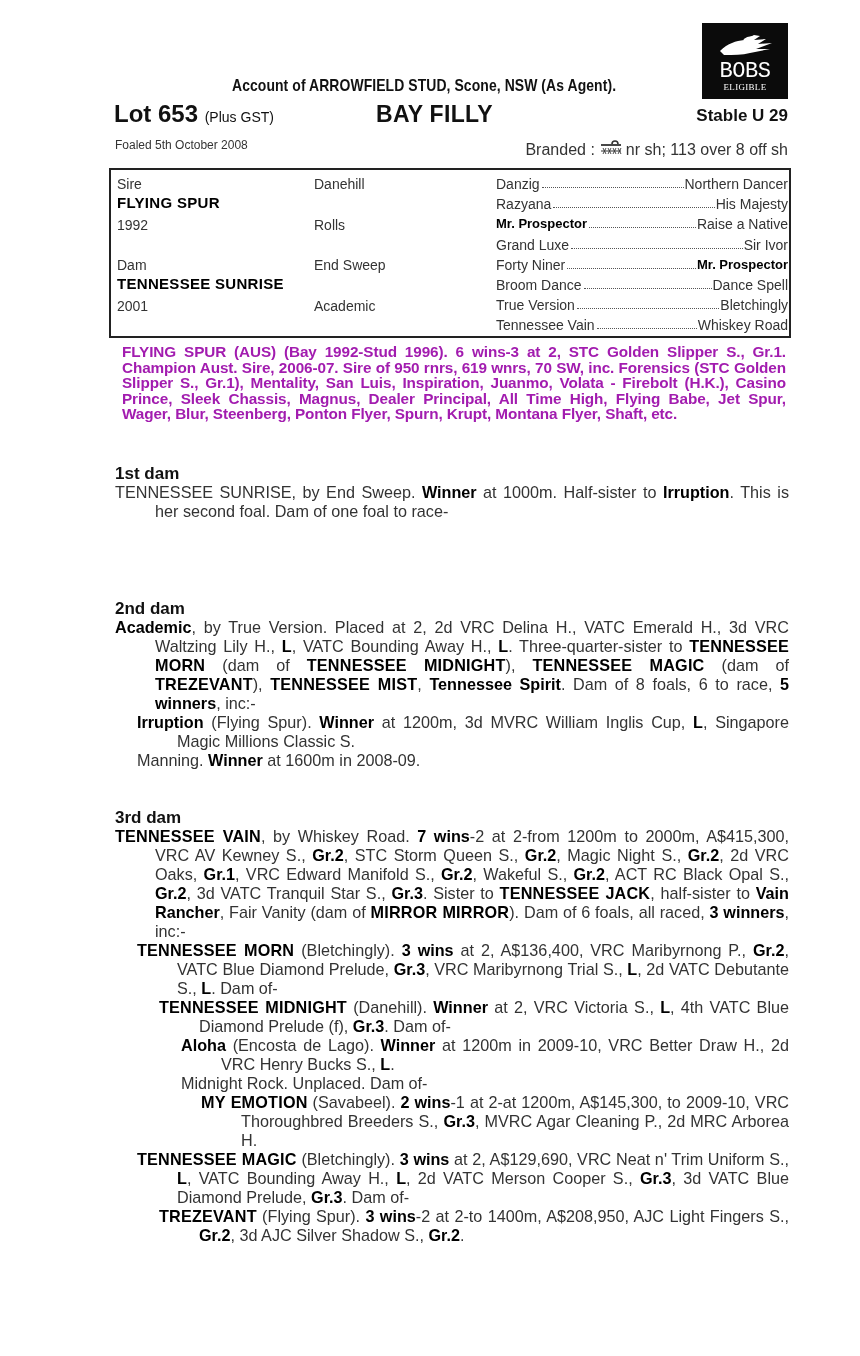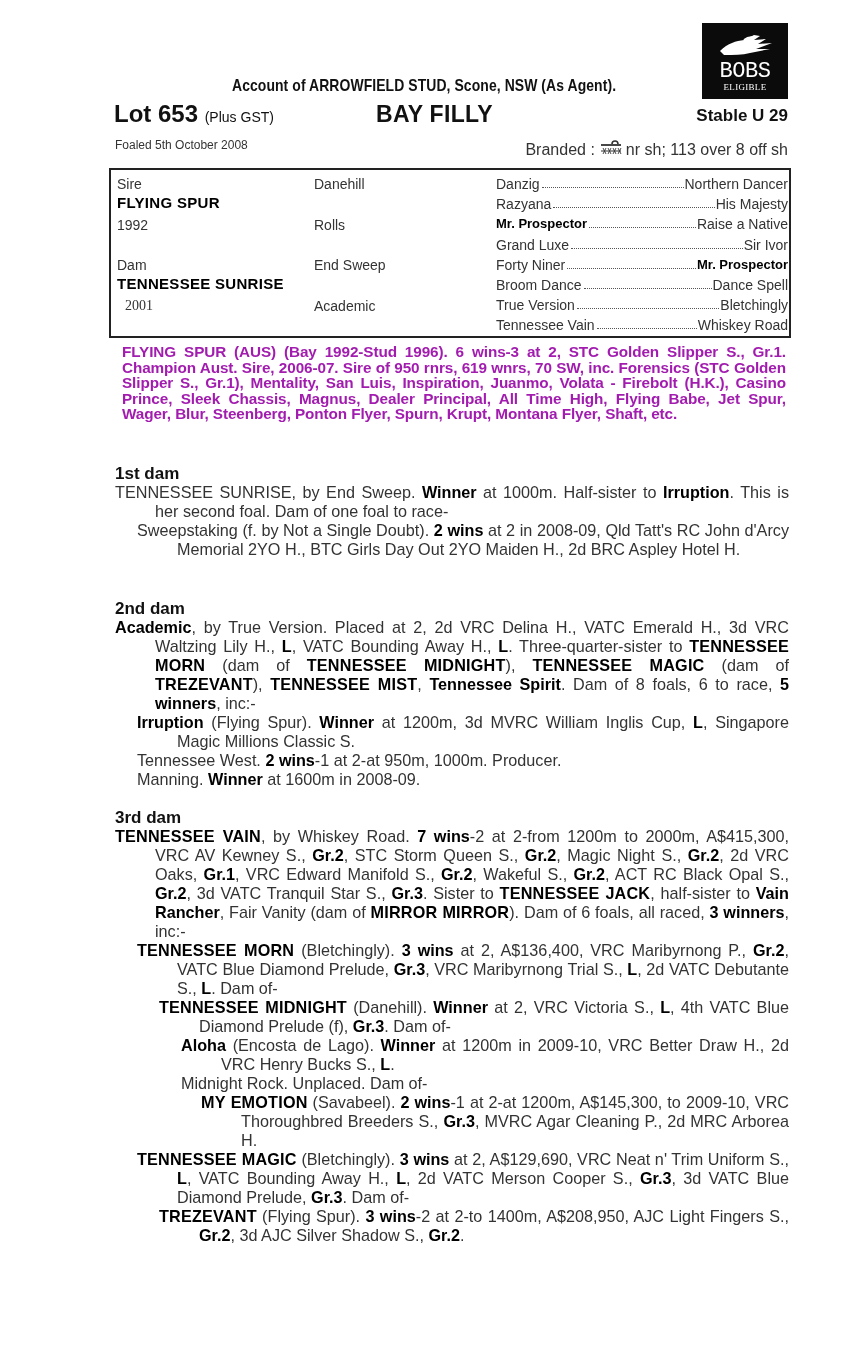--- a/index.html
+++ b/index.html
@@ -89,21 +89,21 @@
   </span>
   <span>nr sh; 113 over 8 off sh</span>
 </div>
 
 <div class="abs pedigree">
   <div class="ped-cell" style="left:6px;top:5px;">Sire</div>
   <div class="ped-cell bold" style="left:6px;top:24px;">FLYING SPUR</div>
   <div class="ped-cell" style="left:6px;top:46px;">1992</div>
   <div class="ped-cell" style="left:6px;top:86px;">Dam</div>
   <div class="ped-cell bold" style="left:6px;top:105px;">TENNESSEE SUNRISE</div>
-  <div class="ped-cell" style="left:14px;top:127px;font-family:Liberation Serif, serif;">2001</div>
+  <div class="ped-cell" style="left:6px;top:127px;">2001</div>
 
   <div class="ped-cell" style="left:203px;top:5px;">Danehill</div>
   <div class="ped-cell" style="left:203px;top:46px;">Rolls</div>
   <div class="ped-cell" style="left:203px;top:86px;">End Sweep</div>
   <div class="ped-cell" style="left:203px;top:127px;">Academic</div>
 
   <div id="ggp-container">
       <div class="ggp" style="top: 5px;">
         <span class="l">Danzig</span>
         <span class="dots"></span>
@@ -146,30 +146,28 @@
       </div>
     </div>
 </div>
 
 <div class="abs sire-para">FLYING SPUR (AUS) (Bay 1992-Stud 1996). 6 wins-3 at 2, STC Golden Slipper S., Gr.1. Champion Aust. Sire, 2006-07. Sire of 950 rnrs, 619 wnrs, 70 SW, inc. Forensics (STC Golden Slipper S., Gr.1), Mentality, San Luis, Inspiration, Juanmo, Volata - Firebolt (H.K.), Casino Prince, Sleek Chassis, Magnus, Dealer Principal, All Time High, Flying Babe, Jet Spur, Wager, Blur, Steenberg, Ponton Flyer, Spurn, Krupt, Montana Flyer, Shaft, etc.</div>
 
 <div class="abs section" style="top:464px;">
   <h3>1st dam</h3>
   <div class="entries">
       <p class="ind0">TENNESSEE SUNRISE, by End Sweep. <b>Winner</b> at 1000m. Half-sister to <b>Irruption</b>. This is her second foal. Dam of one foal to race-</p>
-      <p class="ind1">Sweepstaking (f. by Not a Single Doubt). <b>2 wins</b> at 2 in 2008-09, Qld Tatt's RC John d'Arcy Memorial 2YO H., BTC Girls Day Out 2YO Maiden H., 2d BRC Aspley Hotel H.</p>
     </div>
 </div>
 
 <div class="abs section" style="top:599px;">
   <h3>2nd dam</h3>
   <div class="entries">
       <p class="ind0"><b>Academic</b>, by True Version. Placed at 2, 2d VRC Delina H., VATC Emerald H., 3d VRC Waltzing Lily H., <b>L</b>, VATC Bounding Away H., <b>L</b>. Three-quarter-sister to <b class="caps">TENNESSEE MORN</b> (dam of <b class="caps">TENNESSEE MIDNIGHT</b>), <b class="caps">TENNESSEE MAGIC</b> (dam of <b class="caps">TREZEVANT</b>), <b class="caps">TENNESSEE MIST</b>, <b>Tennessee Spirit</b>. Dam of 8 foals, 6 to race, <b>5 winners</b>, inc:-</p>
       <p class="ind1"><b>Irruption</b> (Flying Spur). <b>Winner</b> at 1200m, 3d MVRC William Inglis Cup, <b>L</b>, Singapore Magic Millions Classic S.</p>
-      <p class="ind1">Tennessee West. <b>2 wins</b>-1 at 2-at 950m, 1000m. Producer.</p>
       <p class="ind1">Manning. <b>Winner</b> at 1600m in 2008-09.</p>
     </div>
 </div>
 
 <div class="abs section" style="top:808px;">
   <h3>3rd dam</h3>
   <div class="entries">
       <p class="ind0"><b class="caps">TENNESSEE VAIN</b>, by Whiskey Road. <b>7 wins</b>-2 at 2-from 1200m to 2000m, A$415,300, VRC AV Kewney S., <b>Gr.2</b>, STC Storm Queen S., <b>Gr.2</b>, Magic Night S., <b>Gr.2</b>, 2d VRC Oaks, <b>Gr.1</b>, VRC Edward Manifold S., <b>Gr.2</b>, Wakeful S., <b>Gr.2</b>, ACT RC Black Opal S., <b>Gr.2</b>, 3d VATC Tranquil Star S., <b>Gr.3</b>. Sister to <b class="caps">TENNESSEE JACK</b>, half-sister to <b>Vain Rancher</b>, Fair Vanity (dam of <b class="caps">MIRROR MIRROR</b>). Dam of 6 foals, all raced, <b>3 winners</b>, inc:-</p>
       <p class="ind1"><b class="caps">TENNESSEE MORN</b> (Bletchingly). <b>3 wins</b> at 2, A$136,400, VRC Maribyrnong P., <b>Gr.2</b>, VATC Blue Diamond Prelude, <b>Gr.3</b>, VRC Maribyrnong Trial S., <b>L</b>, 2d VATC Debutante S., <b>L</b>. Dam of-</p>
       <p class="ind2"><b class="caps">TENNESSEE MIDNIGHT</b> (Danehill). <b>Winner</b> at 2, VRC Victoria S., <b>L</b>, 4th VATC Blue Diamond Prelude (f), <b>Gr.3</b>. Dam of-</p>

